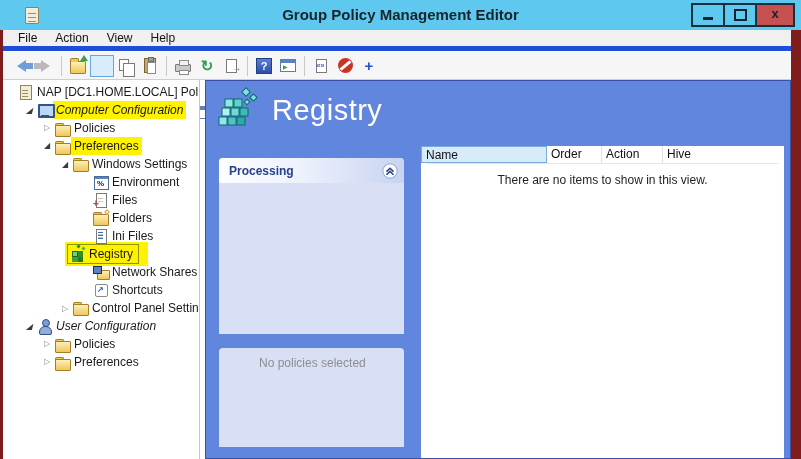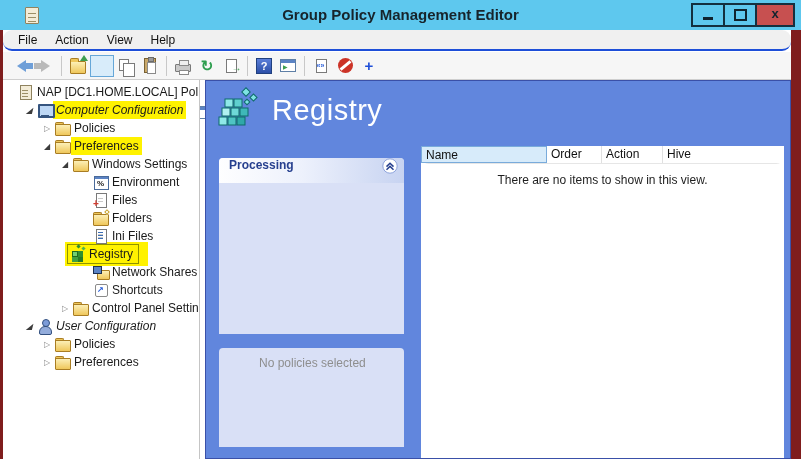--- a/index.html
+++ b/index.html
@@ -14,21 +14,21 @@
   .winbtns { position:absolute; right:6px; top:3px; display:flex; }
   .winbtn { width:34px; height:24px; border:2px solid #14303F; background:#5EC8EE; margin-left:-2px; position:relative; cursor:default; }
   .winbtn.close { background:#C75050; width:40px; }
   .winbtn .g { position:absolute; left:0; right:0; top:0; bottom:0; display:flex; align-items:center; justify-content:center; color:#10242F; font-weight:bold; font-size:12px; }
   .g-min::before { content:""; width:10px; height:3px; background:#10242F; margin-top:6px; }
   .g-max::before { content:""; width:9px; height:8px; border:2px solid #10242F; }
   .g-close::before { content:"x"; font:bold 13px "Liberation Sans",sans-serif; margin-top:-3px; }
 
   
   .chrome { position:absolute; left:3px; top:30px; width:788px; bottom:0; background:#fff; }
-  .menubar { position:absolute; left:0; top:0; right:0; height:21px; background:#F0F0F0; border-bottom:2px solid #1d4ed8; display:flex; align-items:flex-end; padding-left:6px;border-radius:9px; }
+  .menubar { position:absolute; left:0; top:0; right:0; height:21px; background:#F0F0F0; border-bottom:5px solid #1d4ed8; display:flex; align-items:center; padding-left:6px; }
   .menu-item { font-size:12px; color:#111; padding:2px 9px; }
   .toolbar { position:absolute; left:0; top:22px; right:0; height:28px; background:#F6F6F6; border-bottom:1px solid #CFCFCF; display:flex; align-items:center; padding-left:6px; }
   .tb { width:24px; height:22px; display:flex; align-items:center; justify-content:center; position:relative; }
   .tbsep { width:1px; height:20px; background:#C8C8C8; margin:0 4px; }
 
   
   .arr { width:0; height:0; }
   .arr-back { border-top:6px solid transparent; border-bottom:6px solid transparent; border-right:9px solid #6F9FD8; position:relative; }
   .arr-back::after { content:""; position:absolute; left:9px; top:-3px; width:7px; height:6px; background:#6F9FD8; }
   .arr-fwd { border-top:6px solid transparent; border-bottom:6px solid transparent; border-left:9px solid #B9B9B9; position:relative; }
@@ -54,21 +54,21 @@
   .docicon.export::after { content:"→"; position:absolute; right:-6px; top:2px; color:#3E9E4F; font-weight:bold; font-size:10px; }
   .docicon.arrows::after { content:"«»"; position:absolute; left:0px; top:2px; color:#2B5FD9; font-weight:bold; font-size:7px; }
   .helpicon { width:16px; height:16px; background:linear-gradient(#5B7FD9,#2C4FA8); border:1px solid #20407F; color:#fff; font-weight:bold; font-size:11px; display:flex; align-items:center; justify-content:center; }
   .noicon { width:15px; height:15px; border-radius:50%; background:#CC3327; position:relative; overflow:hidden; }
   .noicon::after { content:""; position:absolute; left:1px; top:6px; width:13px; height:3px; background:#fff; transform:rotate(-40deg); }
   .plusicon { color:#1F4FD8; font-weight:bold; font-size:15px; }
 
   
   .tree { position:absolute; left:0; top:50px; width:197px; bottom:0; background:#fff; border-right:1px solid #C5C5C5; overflow:hidden; padding-top:3px; }
   .trow { height:18px; line-height:18px; white-space:nowrap; font-size:12px; color:#1A1A1A; display:flex; align-items:center; }
-  .lvl0 { padding-left:15px; } .lvl1 { padding-left:18px;font-style:italic; } .lvl2 { padding-left:36px; } .lvl3 { padding-left:54px; } .lvl4 { padding-left:90px; }
+  .lvl0 { padding-left:15px; } .lvl1 { padding-left:18px;font-style:italic; } .lvl2 { padding-left:36px;align-items:flex-end; } .lvl3 { padding-left:54px; } .lvl4 { padding-left:90px; }
   .exp { display:inline-block; width:16px; flex:0 0 16px; text-align:center; }
   .exp.open::before { content:"◢"; font-size:8px; color:#3C3C3C; }
   .exp.closed::before { content:"▷"; font-size:8px; color:#8A8A8A; }
   .tlabel { padding:0 3px; }
   .hl { background:#FFF200; }
   .band { background:#FFF200; padding:2px 9px 2px 2px; display:inline-flex; align-items:center; }
   .selbox { border:1px solid #8F9400; background:#FFF200; display:inline-flex; align-items:center; padding:0 2px; }
 
   .mi { width:16px; height:16px; flex:0 0 16px; position:relative; display:inline-block; }
   .i-scroll::before { content:""; position:absolute; left:2px; top:1px; width:10px; height:13px; background:#F3ECD7; border:1px solid #8F835F;
@@ -93,21 +93,21 @@
   .i-net::after { content:""; position:absolute; left:0px; top:2px; width:7px; height:6px; background:#5B83C4; border:1px solid #1C2F4F; }
   .i-short::before { content:""; position:absolute; left:2px; top:2px; width:11px; height:11px; background:#fff; border:1px solid #8A8A8A; border-radius:2px; }
   .i-short::after { content:"↗"; position:absolute; left:4px; top:3px; font:bold 8px "Liberation Sans",sans-serif; color:#2B5FD9; }
 
   
   .main { position:absolute; left:202px; top:50px; right:0; bottom:0; background:#6186DD; border:1px solid #3A50A8; overflow:hidden; }
   .reg-header { position:absolute; left:10px; top:6px; display:flex; align-items:center; }
   .reg-title { color:#FFFFFF; font-size:29px; margin-left:14px; letter-spacing:0.5px; }
 
   .panel { position:absolute; left:13px; width:185px; background:#D9E0F6; border-radius:4px 4px 0 0; }
-  .panel-hd { height:25px; border-radius:4px 4px 0 0; background:linear-gradient(90deg,#FEFEFF 0%,#EDF1FC 45%,#C7D3F1 100%); display:flex; align-items:flex-start; padding:0 6px 0 10px; }
+  .panel-hd { height:25px; border-radius:4px 4px 0 0; background:linear-gradient(90deg,#FEFEFF 0%,#EDF1FC 45%,#C7D3F1 100%); display:flex; align-items:center; padding:0 6px 0 10px; }
   .panel-hd .ttl { font-size:12px; font-weight:bold; color:#27408F; flex:1; }
   .chev { width:16px; height:16px; }
   .panel-bd { padding:8px 10px; font-size:12px; color:#8E8E8E;margin-left:30px; }
 
   .list { position:absolute; left:215px; top:65px; width:363px; bottom:0; background:#fff; font-size:12px; }
   .list-hd { display:flex; height:18px; border-bottom:1px solid #E6E6E6;border-radius:8px; }
   .hcell { padding:1px 4px; color:#111; border-right:1px solid #E0E0E0; background:#fff; }
   .hcell.active { background:#D7EBFA; border:1px solid #79ABDB; }
   .empty { position:absolute; left:0; right:0; top:27px; text-align:center; color:#1E1E1E; }
 </style>

